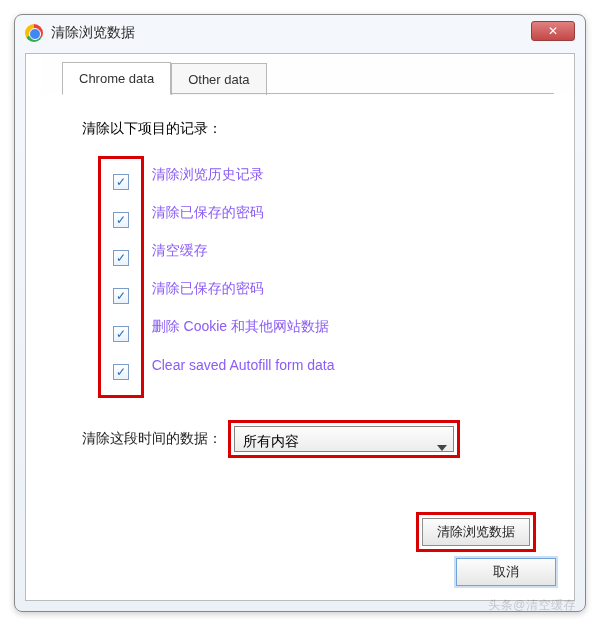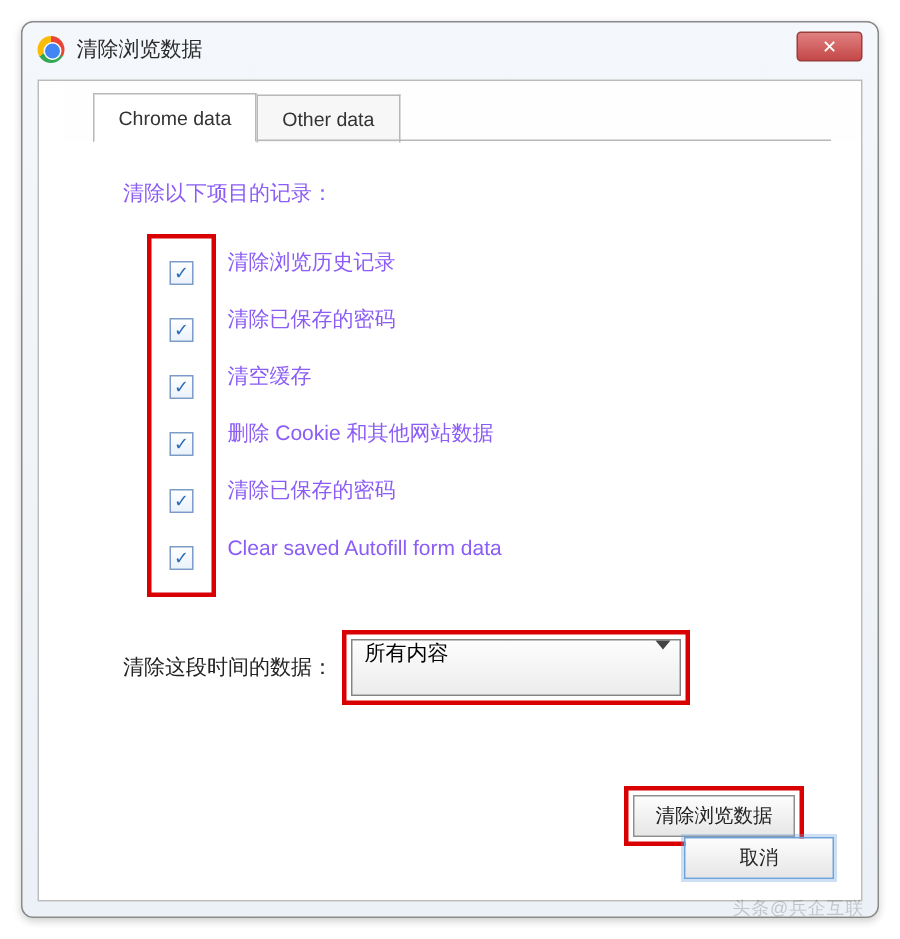--- a/index.html
+++ b/index.html
@@ -91,21 +91,21 @@
     }
     .tab-border {
       position: absolute;
       left: 20px; right: 20px; bottom: 0;
       height: 1px;
       background: #b8b8b8;
     }
     .content {
       padding: 26px 30px 10px 40px;
     }
-    .heading { font-size: 14px; color: #8b5cf6; margin-bottom: 18px; }
+    .heading { font-size: 14px; color: #000000; margin-bottom: 18px; }
     .highlight-col {
       border: 3px solid #d80000;
       padding: 4px 6px;
       display: inline-block;
       width: 46px;
     }
     .options { margin-left: 16px; }
     .opt {
       display: flex;
       align-items: center;
@@ -133,25 +133,25 @@
       align-items: center;
       margin-top: 22px;
     }
     .period-label { font-size: 14px; color: #222; }
     .select-wrap {
       border: 3px solid #d80000;
       padding: 3px;
       margin-left: 6px;
     }
     .select {
-      width: 220px; height: 38px;
+      width: 220px; height: 26px;
       border: 1px solid #848484;
       background: linear-gradient(#fdfdfd, #ececec);
       display: flex;
-      align-items: flex-start;
+      align-items: flex-end;
       justify-content: space-between;
       padding: 0 6px 0 8px;
       font-size: 14px;
       cursor: default;
     }
     .select-arrow {
       width: 0; height: 0;
       border-left: 5px solid transparent;
       border-right: 5px solid transparent;
       border-top: 6px solid #444;
@@ -259,24 +259,24 @@
           <div class="opt">
               <span class="opt-label">清除浏览历史记录</span>
             </div>
           <div class="opt">
               <span class="opt-label">清除已保存的密码</span>
             </div>
           <div class="opt">
               <span class="opt-label">清空缓存</span>
             </div>
           <div class="opt">
+              <span class="opt-label">清除已保存的密码</span>
+            </div>
+          <div class="opt">
               <span class="opt-label">删除 Cookie 和其他网站数据</span>
-            </div>
-          <div class="opt">
-              <span class="opt-label">清除已保存的密码</span>
             </div>
           <div class="opt">
               <span class="opt-label">Clear saved Autofill form data</span>
             </div>
         </div>
       </div>
 
       <div class="period-row">
         <span class="period-label">清除这段时间的数据：</span>
         <div class="select-wrap">
@@ -297,13 +297,13 @@
     </div>
 
     <div class="footer">
       <div class="btn">
         <span>取消</span>
       </div>
     </div>
   </div>
 </div>
 
-<div class="watermark">头条@兵企互联</div>
+<div class="watermark">头条@清空缓存</div>
 
 </body></html>

